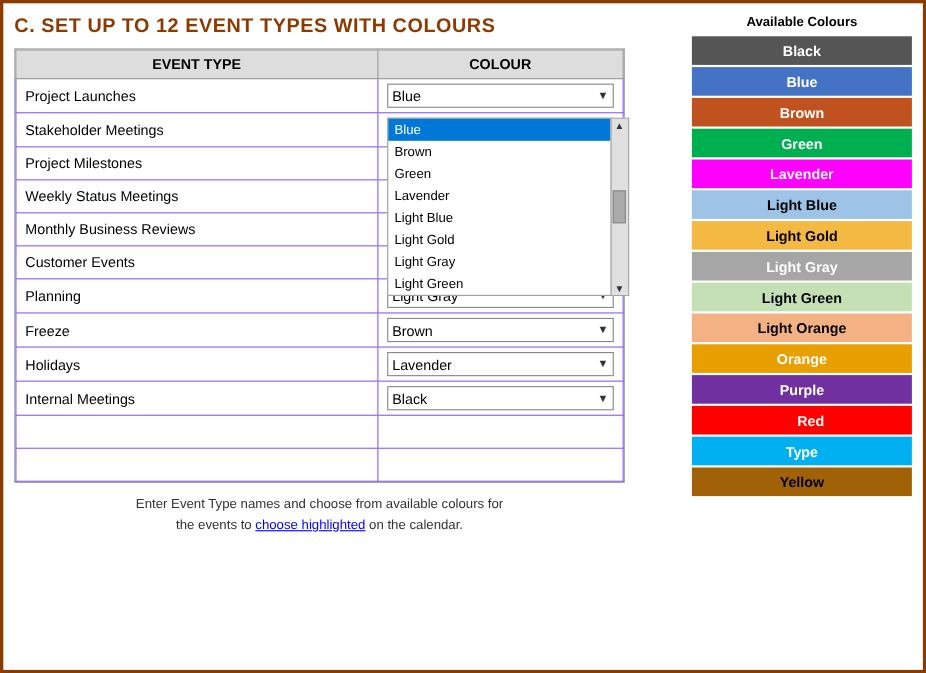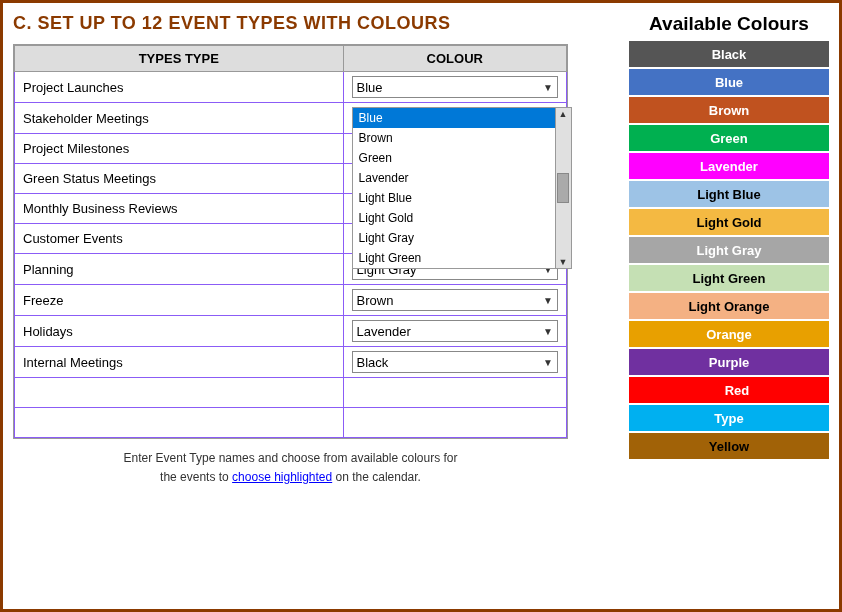--- a/index.html
+++ b/index.html
@@ -159,21 +159,21 @@
 
     
     .right-panel {
       width: 200px;
       margin-left: 15px;
       display: flex;
       flex-direction: column;
     }
 
     .avail-title {
-      font-size: 19px;
+      font-size: 12px;
       font-weight: bold;
       color: #000;
       text-align: center;
       margin-bottom: 6px;
     }
 
     .colour-list {
       display: flex;
       flex-direction: column;
       gap: 2px;
@@ -204,21 +204,21 @@
 <body>
 
 <div class="main-container">
   <div class="left-panel">
     <div class="title">C. SET UP TO 12 EVENT TYPES WITH COLOURS</div>
 
     <div class="table-wrapper">
       <table class="event-table">
         <thead>
           <tr>
-            <th>TYPES TYPE</th>
+            <th>EVENT TYPE</th>
             <th>COLOUR</th>
           </tr>
         </thead>
         <tbody id="table-body">
         <tr>
               <td>Project Launches</td>
               <td class="colour-cell">
                 <div class="colour-display">
                   <span>Blue</span>
                   <span class="arrow">▼</span>
@@ -253,21 +253,21 @@
                     </div>
                   </div>
                 </div>
               </td>
             </tr>
             <tr>
               <td>Project Milestones</td>
               <td class="colour-cell"></td>
             </tr>
             <tr>
-              <td>Green Status Meetings</td>
+              <td>Weekly Status Meetings</td>
               <td class="colour-cell"></td>
             </tr>
             <tr>
               <td>Monthly Business Reviews</td>
               <td class="colour-cell"></td>
             </tr>
             <tr>
               <td>Customer Events</td>
               <td class="colour-cell"></td>
             </tr>

